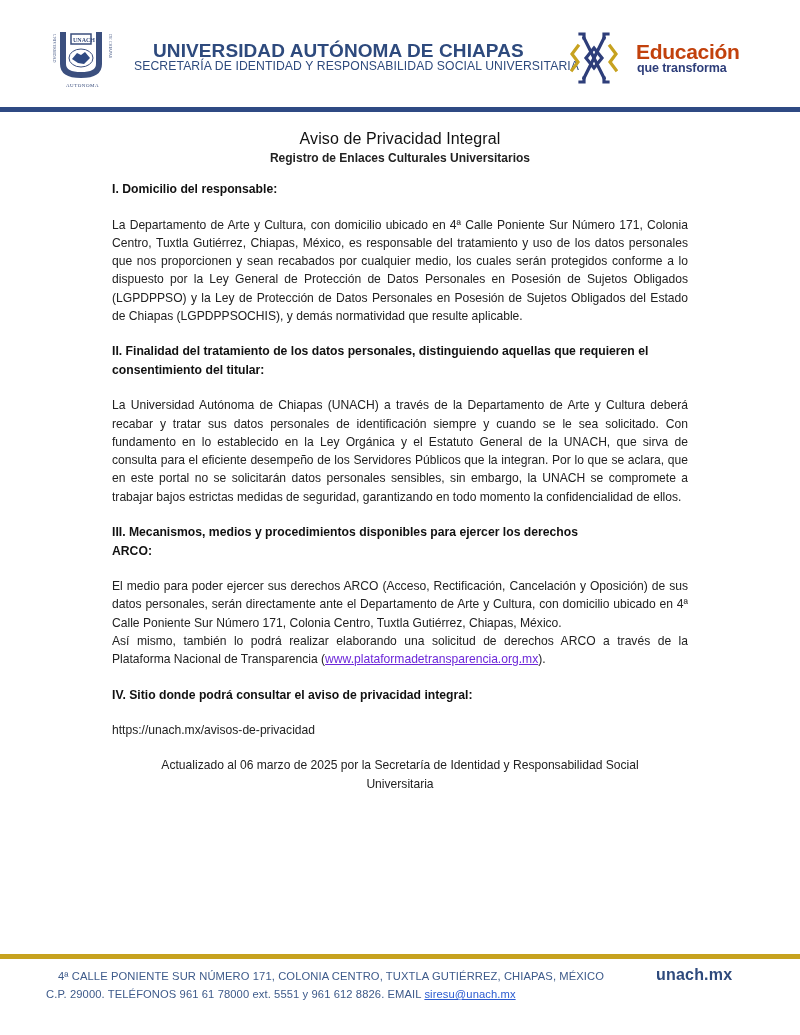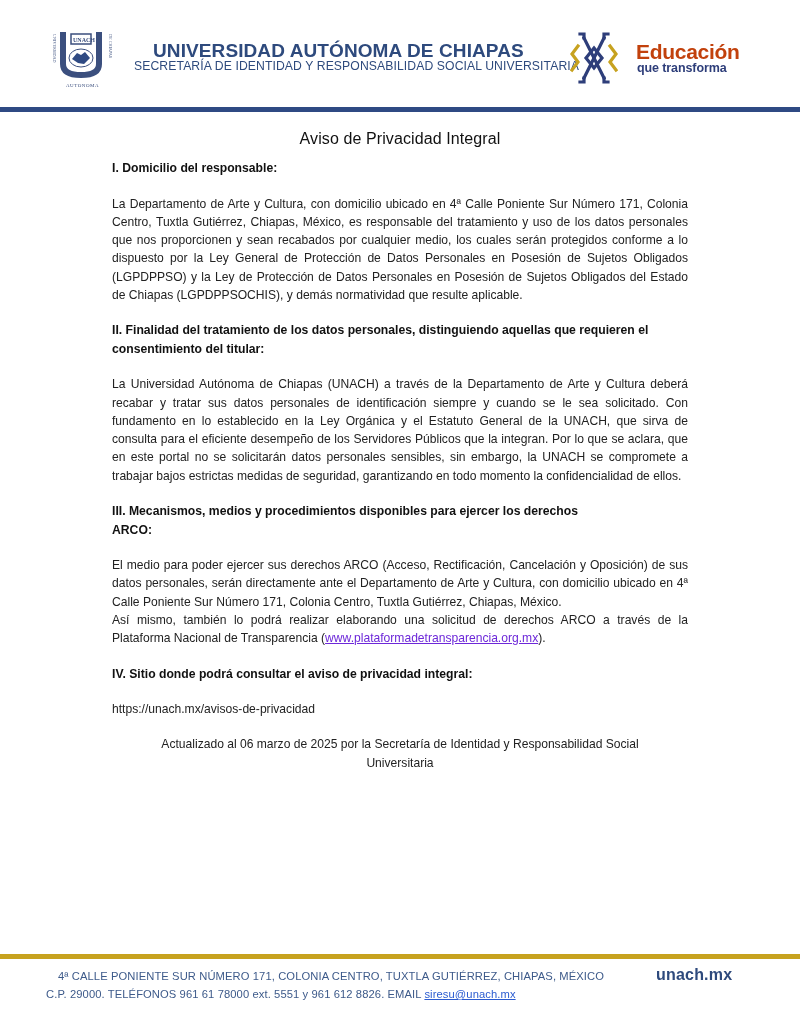--- a/index.html
+++ b/index.html
@@ -58,20 +58,21 @@
     </g>
   </svg>
   <div class="edu-title">Educación</div>
   <div class="edu-sub">que transforma</div>
 
   <div class="top-rule"></div>
 </div>
 
 <div class="doc">
   <h1 class="doc-title">Aviso de Privacidad Integral</h1>
+  <h2 class="doc-subtitle">Registro de Enlaces Culturales Universitarios</h2>
 
   <div class="sec-heading">I. Domicilio del responsable:</div>
   <p class="para">La Departamento de Arte y Cultura, con domicilio ubicado en 4ª Calle Poniente Sur Número 171, Colonia Centro, Tuxtla Gutiérrez, Chiapas, México, es responsable del tratamiento y uso de los datos personales que nos proporcionen y sean recabados por cualquier medio, los cuales serán protegidos conforme a lo dispuesto por la Ley General de Protección de Datos Personales en Posesión de Sujetos Obligados (LGPDPPSO) y la Ley de Protección de Datos Personales en Posesión de Sujetos Obligados del Estado de Chiapas (LGPDPPSOCHIS), y demás normatividad que resulte aplicable.</p>
 
   <div class="sec-heading">II. Finalidad del tratamiento de los datos personales, distinguiendo aquellas que requieren el consentimiento del titular:</div>
   <p class="para">La Universidad Autónoma de Chiapas (UNACH) a través de la Departamento de Arte y Cultura deberá recabar y tratar sus datos personales de identificación siempre y cuando se le sea solicitado. Con fundamento en lo establecido en la Ley Orgánica y el Estatuto General de la UNACH, que sirva de consulta para el eficiente desempeño de los Servidores Públicos que la integran. Por lo que se aclara, que en este portal no se solicitarán datos personales sensibles, sin embargo, la UNACH se compromete a trabajar bajos estrictas medidas de seguridad, garantizando en todo momento la confidencialidad de ellos.</p>
 
   <div class="sec-heading">
     <span>III. Mecanismos, medios y procedimientos disponibles para ejercer los derechos</span><br>
     <span>ARCO:</span>

